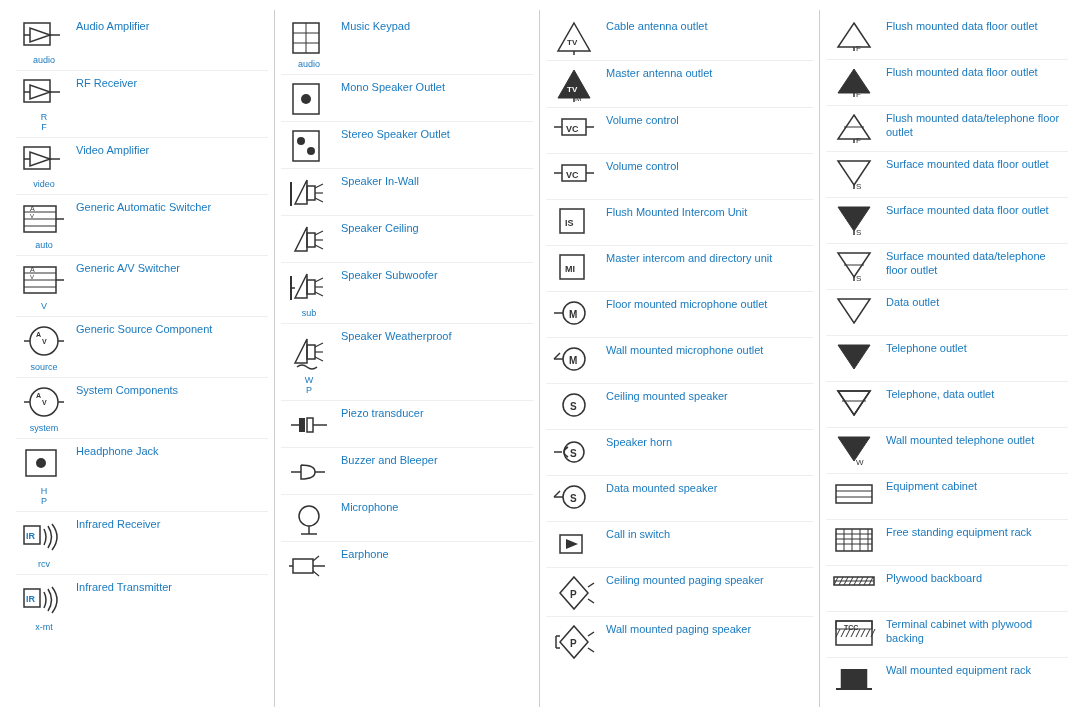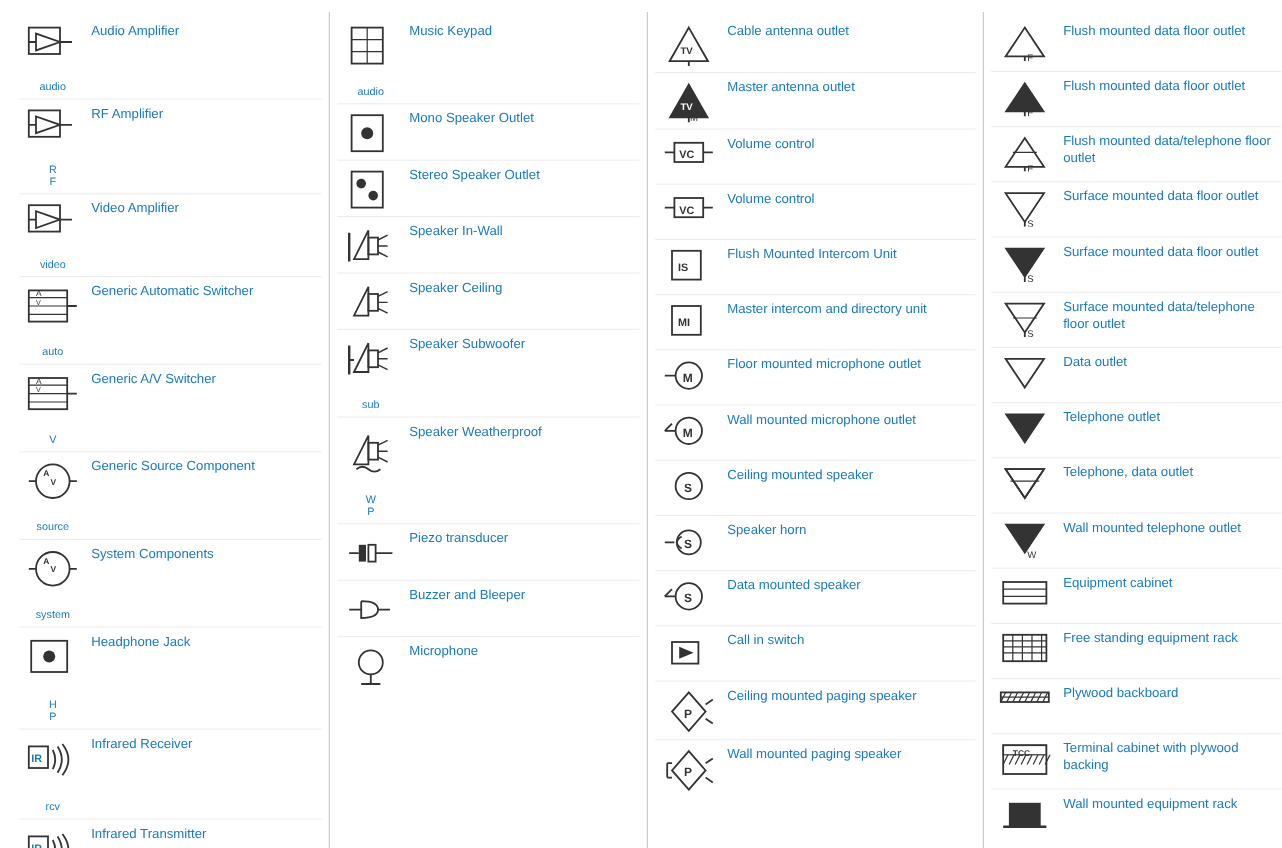--- a/index.html
+++ b/index.html
@@ -49,21 +49,21 @@
     }
     .item-label {
       color: #1a7abf;
       font-size: 11px;
       line-height: 1.3;
     }
     .abbrev {
       color: #1a7abf;
       font-size: 9px;
       text-align: center;
-      margin-top: 16px;
+      margin-top: 4px;
     }
   </style>
 </head>
 <body>
 
 <div class="grid">
 
   <div class="column">
 
     <div class="item">
@@ -86,21 +86,21 @@
         <svg width="44" height="30" viewBox="0 0 44 30">
           <rect x="2" y="2" width="26" height="22" fill="none" stroke="#333" stroke-width="1.5"></rect>
           <polygon points="8,7 8,21 28,14" fill="none" stroke="#333" stroke-width="1.5"></polygon>
           <line x1="28" y1="14" x2="38" y2="14" stroke="#333" stroke-width="1.5"></line>
           <line x1="2" y1="14" x2="8" y2="14" stroke="#333" stroke-width="1.5"></line>
         </svg>
         <div class="abbrev" style="white-space:pre-line;">R
 F</div>
       </div>
       <div class="label-wrap">
-        <span class="item-label">RF Amplifier</span>
+        <span class="item-label">RF Receiver</span>
       </div>
     </div>
 
     <div class="item">
       <div class="symbol-wrap">
         <svg width="44" height="30" viewBox="0 0 44 30">
           <rect x="2" y="2" width="26" height="22" fill="none" stroke="#333" stroke-width="1.5"></rect>
           <polygon points="8,7 8,21 28,14" fill="none" stroke="#333" stroke-width="1.5"></polygon>
           <line x1="28" y1="14" x2="38" y2="14" stroke="#333" stroke-width="1.5"></line>
           <line x1="2" y1="14" x2="8" y2="14" stroke="#333" stroke-width="1.5"></line>
@@ -370,20 +370,34 @@
           <circle cx="22" cy="14" r="10" fill="none" stroke="#333" stroke-width="1.5"></circle>
           <line x1="22" y1="24" x2="22" y2="32" stroke="#333" stroke-width="1.5"></line>
           <line x1="14" y1="32" x2="30" y2="32" stroke="#333" stroke-width="1.5"></line>
         </svg>
       </div>
       <div class="label-wrap">
         <span class="item-label">Microphone</span>
       </div>
     </div>
 
+    <div class="item">
+      <div class="symbol-wrap">
+        <svg width="44" height="34" viewBox="0 0 44 34">
+          <rect x="6" y="10" width="20" height="14" fill="none" stroke="#333" stroke-width="1.5"></rect>
+          <line x1="26" y1="17" x2="38" y2="17" stroke="#333" stroke-width="1.5"></line>
+          <line x1="2" y1="17" x2="6" y2="17" stroke="#333" stroke-width="1.5"></line>
+          <line x1="26" y1="12" x2="32" y2="7" stroke="#333" stroke-width="1.2"></line>
+          <line x1="26" y1="22" x2="32" y2="27" stroke="#333" stroke-width="1.2"></line>
+        </svg>
+      </div>
+      <div class="label-wrap">
+        <span class="item-label">Earphone</span>
+      </div>
+    </div>
 
   </div>
 
   <div class="column">
 
     <div class="item">
       <div class="symbol-wrap">
         <svg width="44" height="34" viewBox="0 0 44 34">
           <polygon points="22,2 38,30 6,30" fill="none" stroke="#333" stroke-width="1.5"></polygon>
           <text x="15" y="24" font-size="8" fill="#333" font-weight="bold">TV</text>

